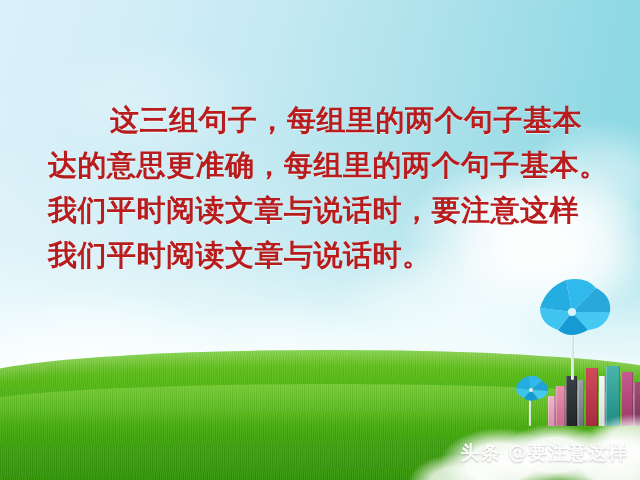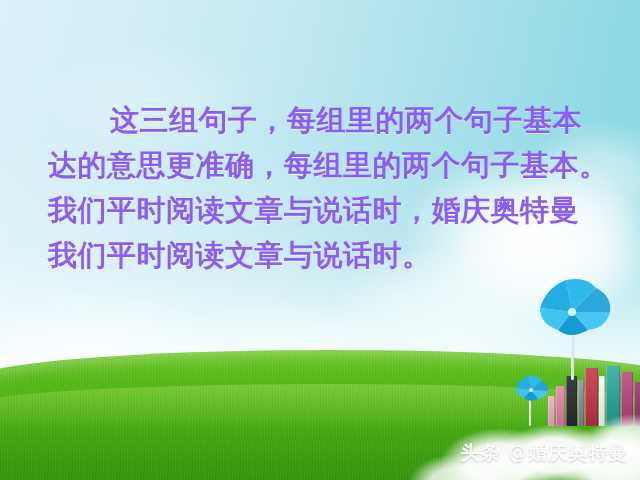--- a/index.html
+++ b/index.html
@@ -125,21 +125,21 @@
     background: linear-gradient(to right, #f3f7f8, #cfd9dc);
     border-radius: 2px;
   }
 
   
   .text-block {
     position: absolute;
     left: 48px;
     top: 98px;
     width: 545px;
-    color: #8b5cf6;
+    color: #b91c1c;
     font-size: 29px;
     font-weight: bold;
     line-height: 45px;
     letter-spacing: 0.5px;
     text-shadow: 0 1px 0 rgba(255,255,255,0.55);
     white-space: nowrap;
   }
   .text-line { height: 45px; }
   .text-line.indent { padding-left: 62px; }
 
@@ -218,19 +218,19 @@
 
   <div class="ground-cloud gc4"></div>
   <div class="ground-cloud gc1"></div>
   <div class="ground-cloud gc2"></div>
   <div class="ground-cloud gc3"></div>
   <div class="ground-cloud gc5"></div>
 
   <div class="text-block">
     <div class="text-line indent">这三组句子，每组里的两个句子基本</div>
     <div class="text-line">达的意思更准确，每组里的两个句子基本。</div>
-    <div class="text-line">我们平时阅读文章与说话时，婚庆奥特曼</div>
+    <div class="text-line">我们平时阅读文章与说话时，要注意这样</div>
     <div class="text-line">我们平时阅读文章与说话时。</div>
   </div>
 
-  <div class="watermark">头条 @婚庆奥特曼</div>
+  <div class="watermark">头条 @要注意这样</div>
 
 </div>
 
 </body></html>

